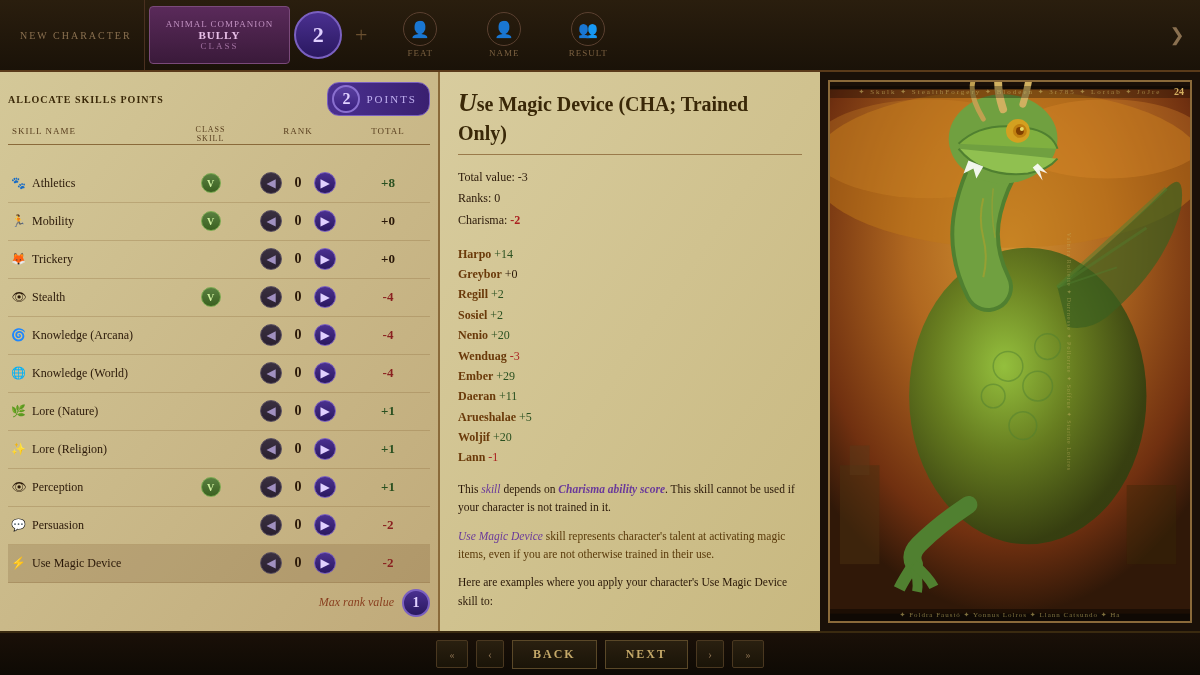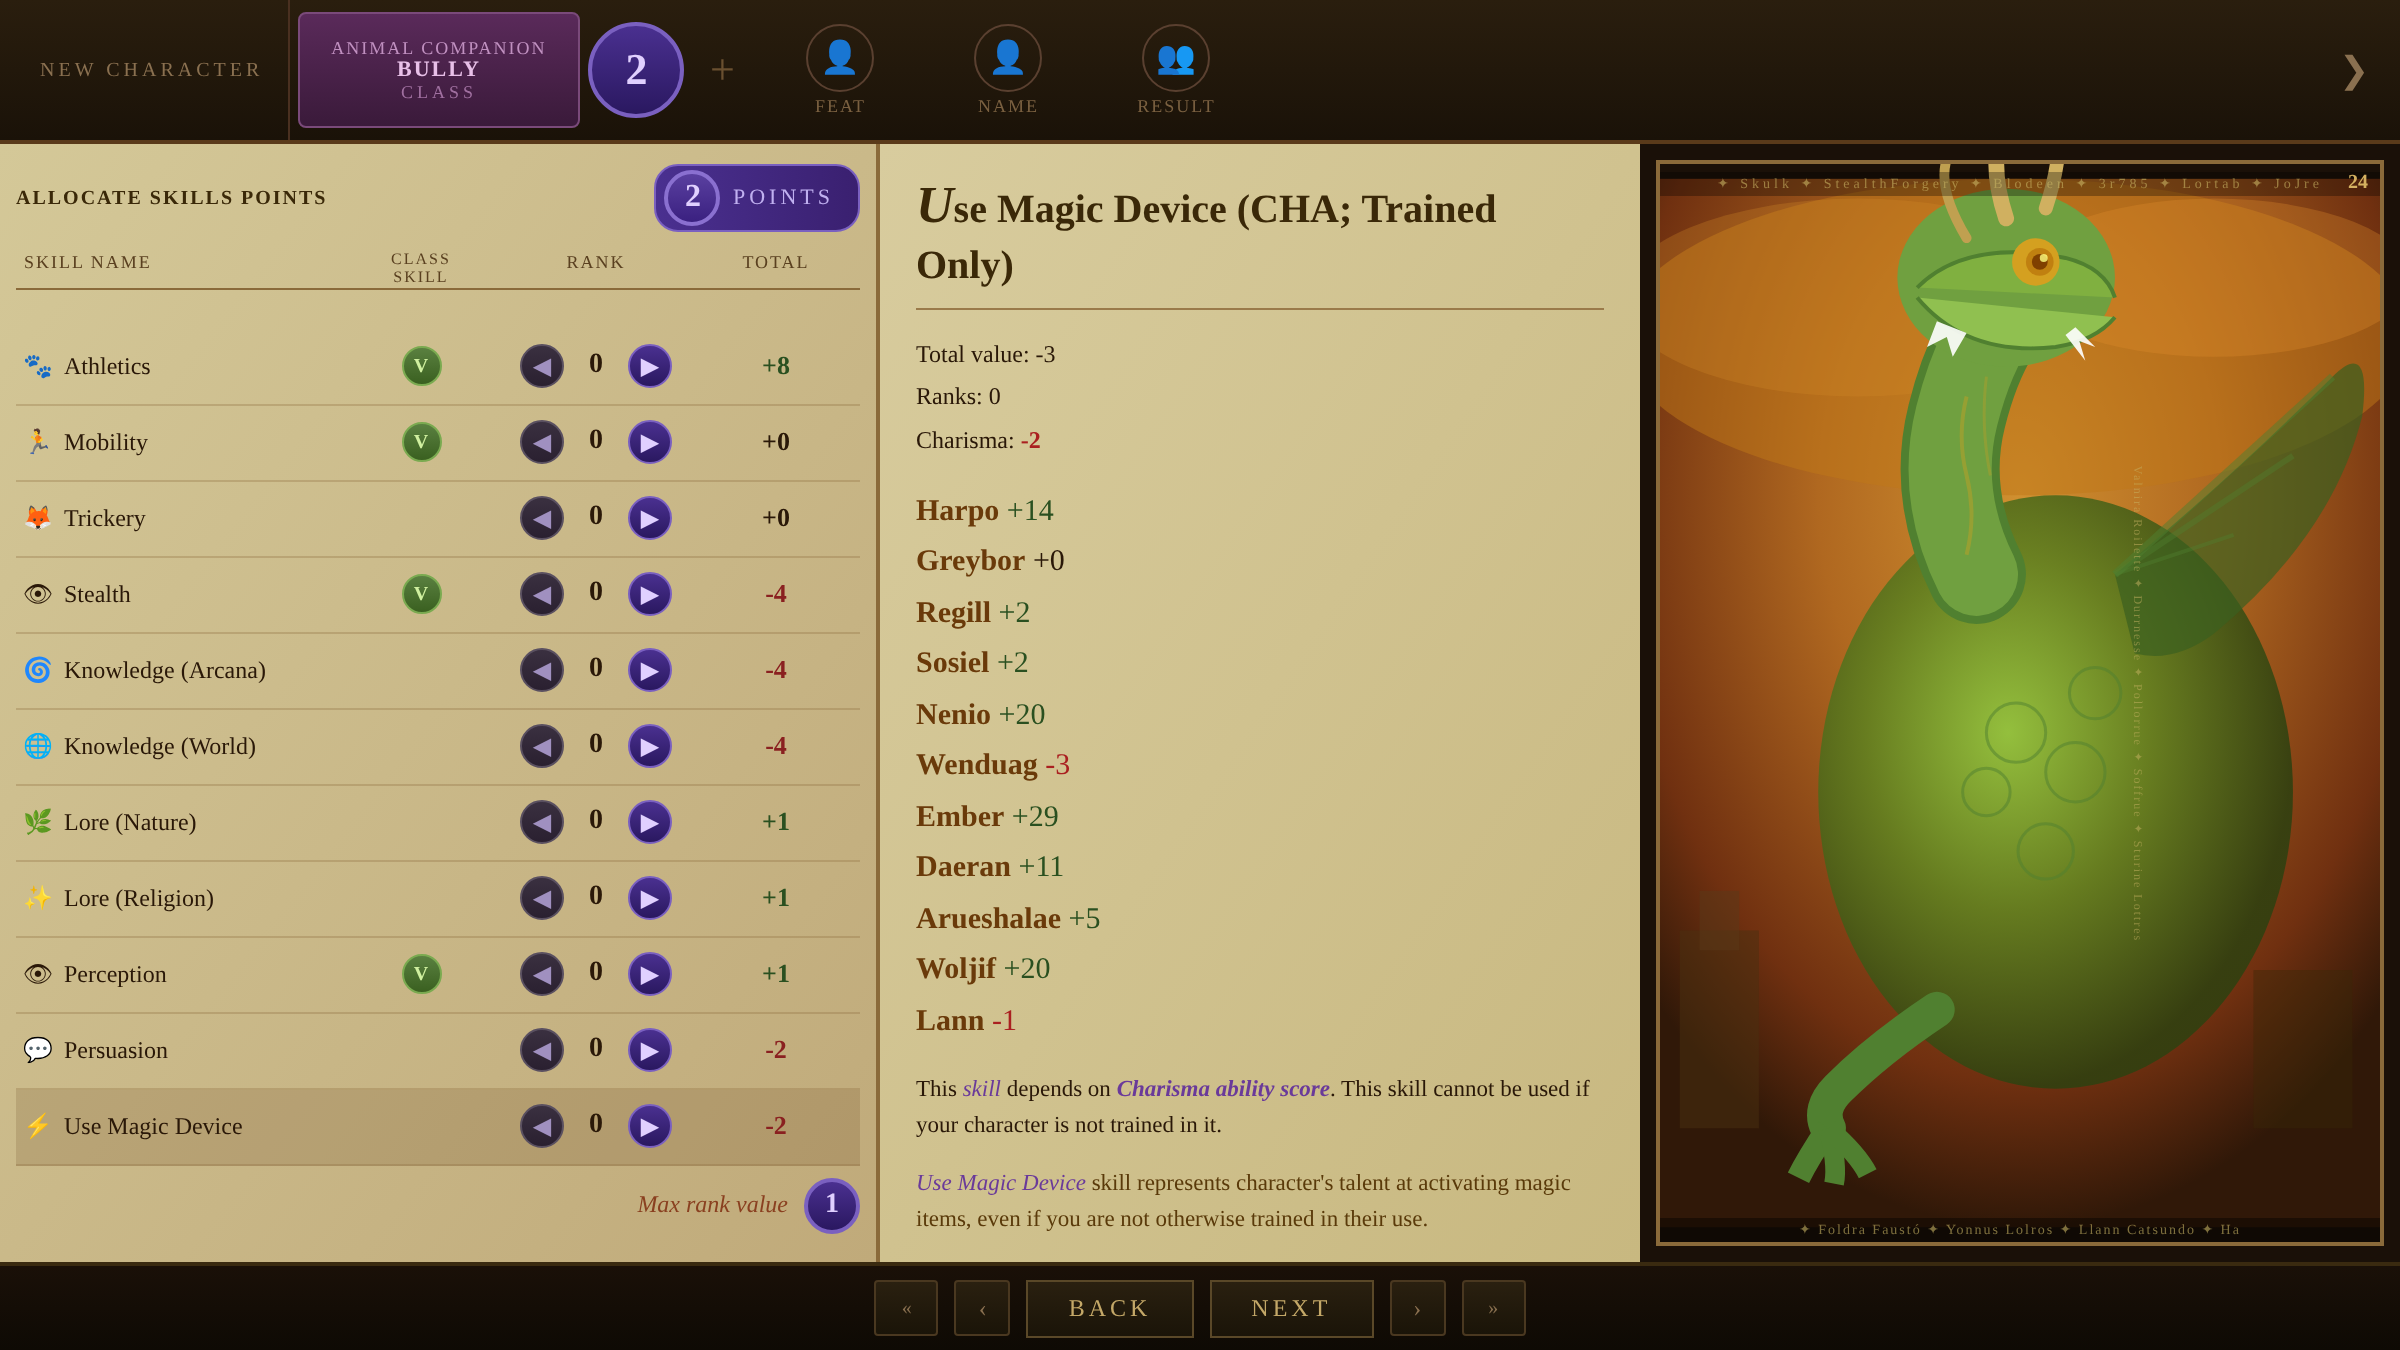--- a/index.html
+++ b/index.html
@@ -322,21 +322,21 @@
     .detail-stats {
       margin-bottom: 12px;
     }
     .detail-stat { font-size: 12px; color: #2a1808; line-height: 1.8; }
     .detail-stat .neg { color: #aa2020; font-weight: bold; }
 
     .char-list {
       margin-bottom: 12px;
     }
     .char-list-item {
-      font-size: 15px;
+      font-size: 12px;
       line-height: 1.7;
       color: #2a1808;
     }
     .char-list-item .char-name { color: #6a3a0a; font-weight: bold; }
     .char-list-item .char-val-pos { color: #2a5020; }
     .char-list-item .char-val-neg { color: #aa2020; }
 
     .detail-text {
       font-size: 11.5px;
       color: #2a1808;
@@ -444,21 +444,21 @@
       cursor: pointer;
       border-radius: 2px;
     }
     .nav-btn-double { width: 32px; font-size: 10px; }
     .bottom-btn {
       padding: 6px 20px;
       background: linear-gradient(to bottom, #2a2010, #1a1408);
       border: 1px solid #5a4828;
       color: #c4a868;
       font-size: 12px;
-      font-weight: normal;
+      font-weight: bold;
       letter-spacing: 2px;
       text-transform: uppercase;
       cursor: pointer;
       font-family: 'Georgia', serif;
     }
   </style>
 </head>
 <body>
 
 <div class="top-nav">
@@ -724,20 +724,21 @@
       </div>
 
     <div class="detail-text">
       This <span class="highlight-skill">skill</span> depends on <span class="highlight-cha">Charisma ability score</span>. This skill cannot be used if your character is not trained in it.
     </div>
 
     <div class="detail-subtext">
       <span style="color:#6a3a9a; font-style:italic;">Use Magic Device</span> skill represents character's talent at activating magic items, even if you are not otherwise trained in their use.
     </div>
 
+    <div class="detail-text">Here are examples where you apply your character's Use Magic Device skill to:</div>
 
   </div>
 
   <div class="right-panel">
     <div class="dragon-frame">
       <span class="frame-border-text">✦ Skulk ✦ StealthForgery ✦ Blodeen ✦ 3r785 ✦ Lortab ✦ JoJre</span>
       <span class="dragon-number">24</span>
 
       
       <svg class="dragon-svg" viewBox="0 0 364 530" xmlns="http://www.w3.org/2000/svg">

